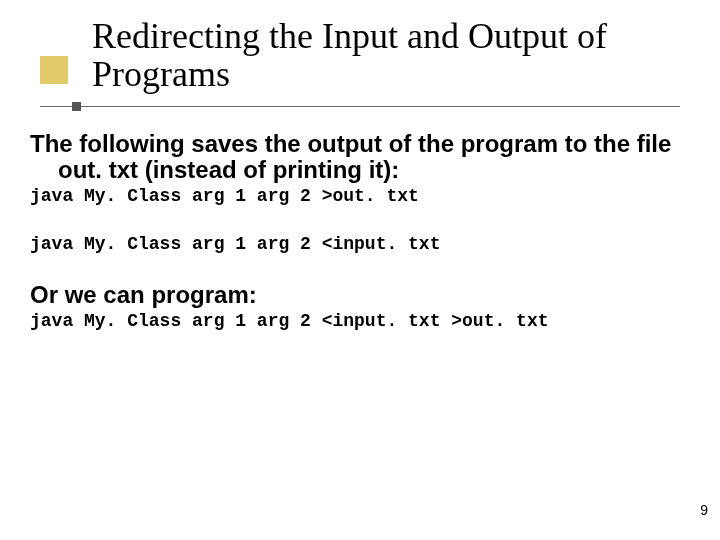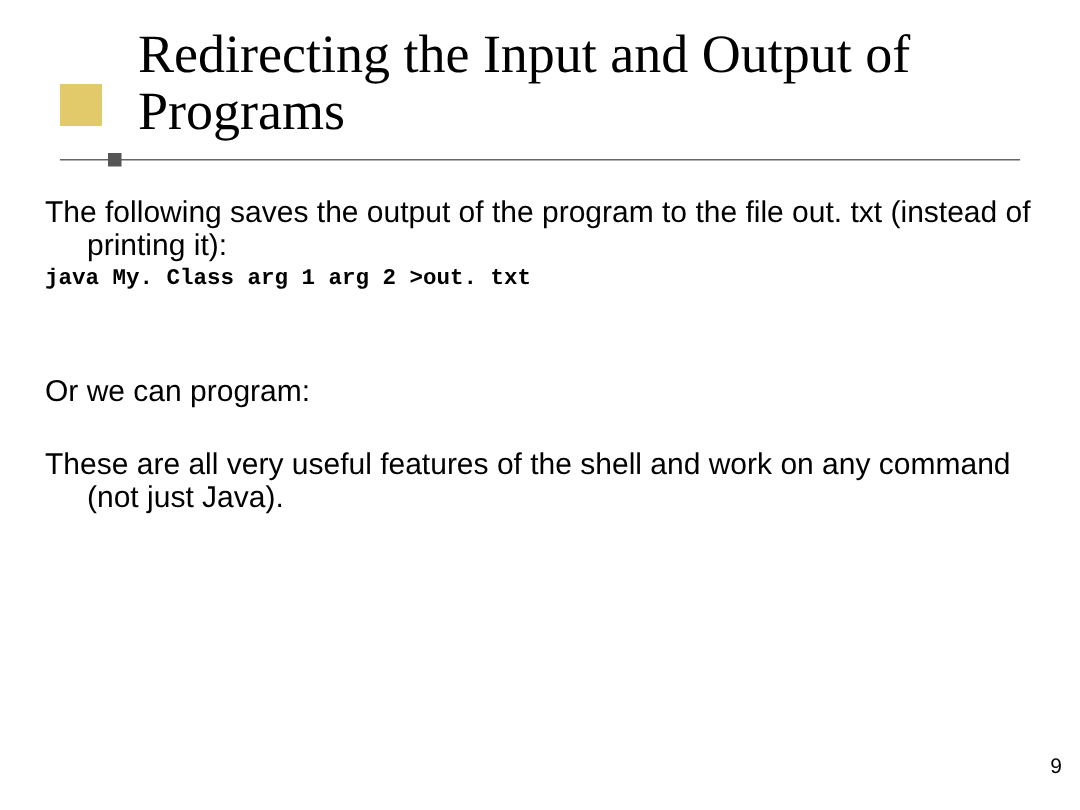--- a/index.html
+++ b/index.html
@@ -53,34 +53,35 @@
     left: 32px;
     top: -2px;
     width: 9px;
     height: 9px;
     background: #555;
   }
   .body {
     padding: 22px 30px 0 30px;
   }
   .para {
-    font-size: 20px;
+    font-size: 24px;
     line-height: 1.12;
     margin: 0 0 2px 0;
     padding-left: 0;
     text-indent: 0;
+    font-weight: bold;
   }
   .para-indent {
     padding-left: 28px;
     text-indent: -28px;
   }
   .code {
     font-family: "Courier New", Courier, monospace;
     font-weight: bold;
-    font-size: 15px;
+    font-size: 18px;
     color: #000;
     margin: 0 0 0 0;
     white-space: pre;
   }
   .gap {
     height: 28px;
   }
   .gap-sm {
     height: 24px;
   }
@@ -108,26 +109,27 @@
     <div class="divider-dot"></div>
   </div>
 
   <div class="body">
 
     <p class="para para-indent">The following saves the output of the program to the file out. txt (instead of printing it):</p>
     <div class="code">java My. Class arg 1 arg 2 &gt;out. txt</div>
 
     <div class="gap"></div>
 
+    <div class="code">java My. Class arg 1 arg 2 &lt;input. txt</div>
 
     <div class="gap"></div>
 
     <p class="para">Or we can program:</p>
+    <div class="code">java My. Class arg 1 arg 2 &lt;input. txt &gt;out. txt</div>
 
     <div class="gap-sm"></div>
 
-    <p class="para para-indent">These are all very useful features of the shell and work on any command (not just Java).</p>
 
   </div>
 
   <div class="pagenum">9</div>
 
 </div>
 
 </body></html>

